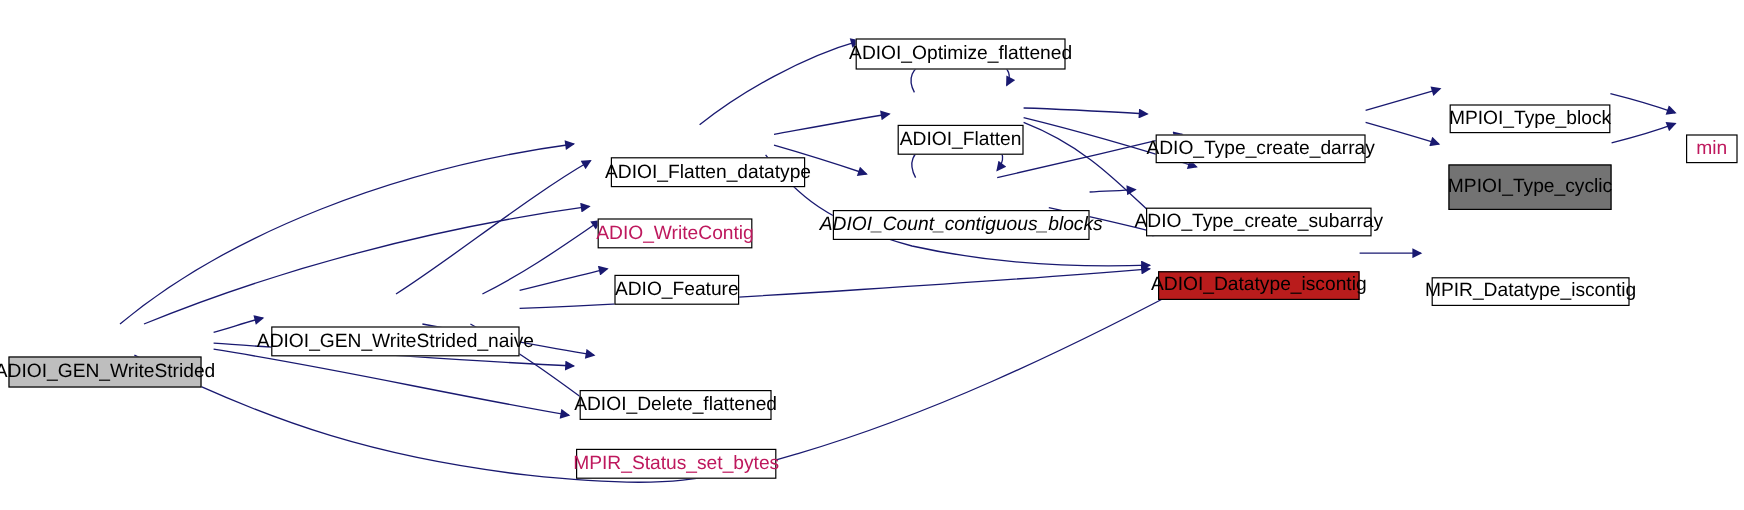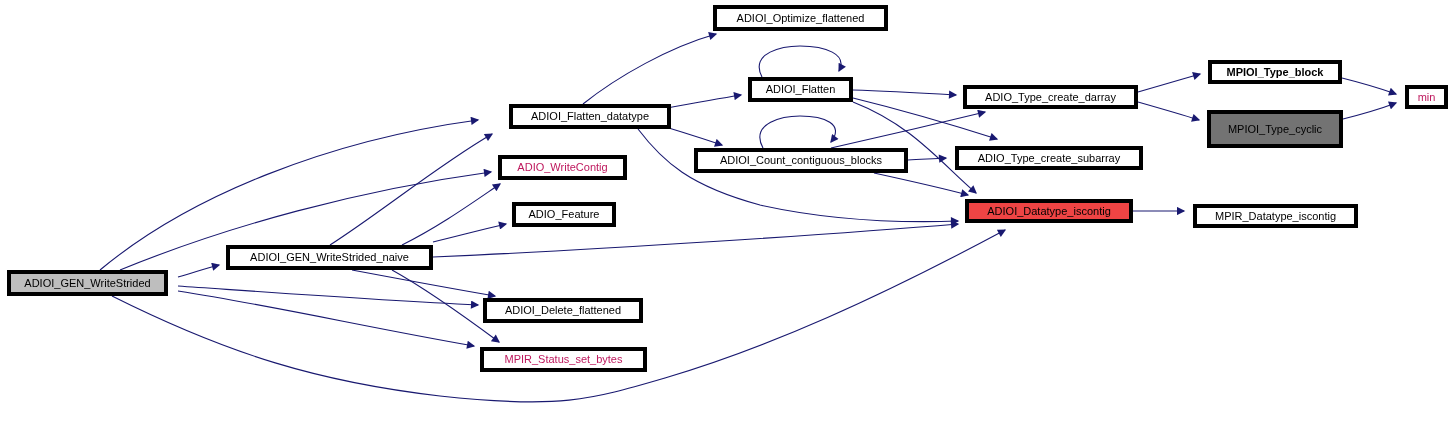--- a/index.html
+++ b/index.html
@@ -15,27 +15,28 @@
     position:absolute;
     left:0;top:0;
     width:1453px;height:425px;
   }
   .node{
     position:absolute;
     display:flex;
     align-items:center;
     justify-content:center;
     box-sizing:border-box;
-    border:4px solid #d946ef;
+    border:1px solid #d946ef;
     background:#ffffff;
     color:#000000;
-    font-size:11px;
+    font-size:16px;
     line-height:1;
     white-space:nowrap;
     cursor:pointer;
+    margin-top:27px;
   }
   .edge{
     fill:none;
     stroke-width:1.1px;
   }
 </style>
 </head>
 <body>
 
 <div class="canvas">
@@ -80,22 +81,22 @@
   <div>
       <div class="node" style="left: 7px; top: 270px; width: 161px; height: 26px; background: rgb(190, 190, 190); border-color: rgb(0, 0, 0); color: rgb(0, 0, 0);">ADIOI_GEN_WriteStrided</div>
       <div class="node" style="left: 226px; top: 245px; width: 207px; height: 25px; background: rgb(255, 255, 255); border-color: rgb(0, 0, 0); color: rgb(0, 0, 0);">ADIOI_GEN_WriteStrided_naive</div>
       <div class="node" style="left: 509px; top: 104px; width: 162px; height: 25px; background: rgb(255, 255, 255); border-color: rgb(0, 0, 0); color: rgb(0, 0, 0);">ADIOI_Flatten_datatype</div>
       <div class="node" style="left: 498px; top: 155px; width: 129px; height: 25px; background: rgb(255, 255, 255); border-color: rgb(0, 0, 0); color: #be185d;">ADIO_WriteContig</div>
       <div class="node" style="left: 512px; top: 202px; width: 104px; height: 25px; background: rgb(255, 255, 255); border-color: rgb(0, 0, 0); color: rgb(0, 0, 0);">ADIO_Feature</div>
       <div class="node" style="left: 483px; top: 298px; width: 160px; height: 25px; background: rgb(255, 255, 255); border-color: rgb(0, 0, 0); color: rgb(0, 0, 0);">ADIOI_Delete_flattened</div>
       <div class="node" style="left: 480px; top: 347px; width: 167px; height: 25px; background: rgb(255, 255, 255); border-color: rgb(0, 0, 0); color: #be185d;">MPIR_Status_set_bytes</div>
       <div class="node" style="left: 713px; top: 5px; width: 175px; height: 26px; background: rgb(255, 255, 255); border-color: rgb(0, 0, 0); color: rgb(0, 0, 0);">ADIOI_Optimize_flattened</div>
       <div class="node" style="left: 748px; top: 77px; width: 105px; height: 25px; background: rgb(255, 255, 255); border-color: rgb(0, 0, 0); color: rgb(0, 0, 0);">ADIOI_Flatten</div>
-      <div class="node" style="left: 694px; top: 148px; width: 214px; height: 25px; background: rgb(255, 255, 255); border-color: rgb(0, 0, 0); color: rgb(0, 0, 0);">ADIOI_Count_contiguous_blocks</div>
+      <div class="node" style="left: 694px; top: 148px; width: 214px; height: 25px; background: rgb(255, 255, 255); border-color: rgb(0, 0, 0); color: rgb(0, 0, 0); font-style: italic;">ADIOI_Count_contiguous_blocks</div>
       <div class="node" style="left: 963px; top: 85px; width: 175px; height: 24px; background: rgb(255, 255, 255); border-color: rgb(0, 0, 0); color: rgb(0, 0, 0);">ADIO_Type_create_darray</div>
       <div class="node" style="left: 955px; top: 146px; width: 188px; height: 24px; background: rgb(255, 255, 255); border-color: rgb(0, 0, 0); color: rgb(0, 0, 0);">ADIO_Type_create_subarray</div>
-      <div class="node" style="left: 965px; top: 199px; width: 168px; height: 24px; background: #ef4444; border-color: rgb(0, 0, 0); color: rgb(0, 0, 0);">ADIOI_Datatype_iscontig</div>
+      <div class="node" style="left: 965px; top: 199px; width: 168px; height: 24px; background: #b91c1c; border-color: rgb(0, 0, 0); color: rgb(0, 0, 0);">ADIOI_Datatype_iscontig</div>
       <div class="node" style="left: 1193px; top: 204px; width: 165px; height: 24px; background: rgb(255, 255, 255); border-color: rgb(0, 0, 0); color: rgb(0, 0, 0);">MPIR_Datatype_iscontig</div>
-      <div class="node" style="left: 1208px; top: 60px; width: 134px; height: 24px; background: rgb(255, 255, 255); border-color: rgb(0, 0, 0); color: rgb(0, 0, 0); font-weight: bold;">MPIOI_Type_block</div>
+      <div class="node" style="left: 1208px; top: 60px; width: 134px; height: 24px; background: rgb(255, 255, 255); border-color: rgb(0, 0, 0); color: rgb(0, 0, 0);">MPIOI_Type_block</div>
       <div class="node" style="left: 1207px; top: 110px; width: 136px; height: 38px; background: #737373; border-color: rgb(0, 0, 0); color: rgb(0, 0, 0);">MPIOI_Type_cyclic</div>
       <div class="node" style="left: 1405px; top: 85px; width: 43px; height: 24px; background: rgb(255, 255, 255); border-color: rgb(0, 0, 0); color: #be185d;">min</div>
     </div>
 </div>
 
 </body></html>

